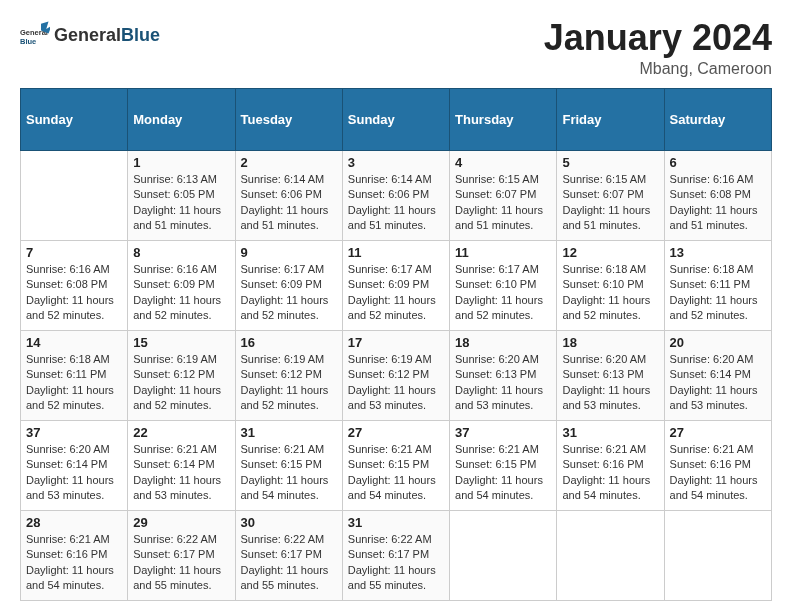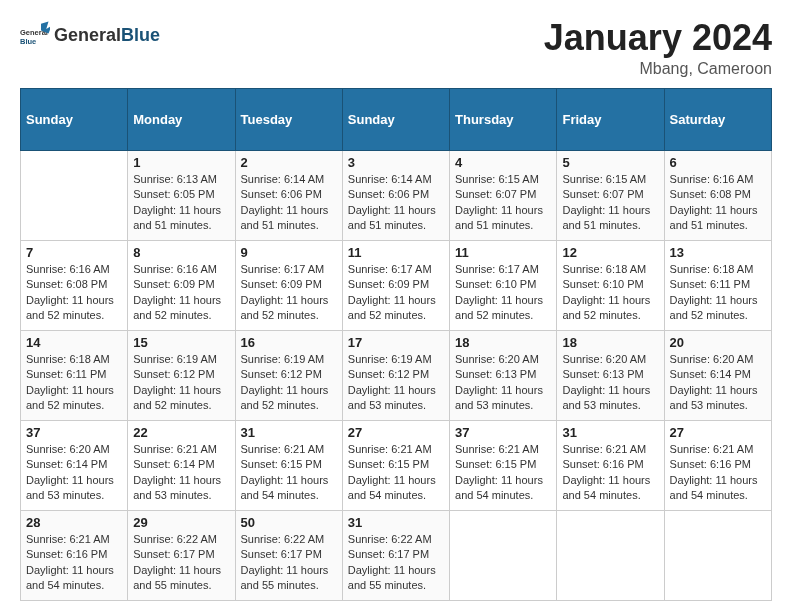--- a/index.html
+++ b/index.html
@@ -242,21 +242,21 @@
       <tr>
         <td>
           <span class="day-number">28</span>
           <div class="day-info">Sunrise: 6:21 AM<br>Sunset: 6:16 PM<br>Daylight: 11 hours<br>and 54 minutes.</div>
         </td>
         <td>
           <span class="day-number">29</span>
           <div class="day-info">Sunrise: 6:22 AM<br>Sunset: 6:17 PM<br>Daylight: 11 hours<br>and 55 minutes.</div>
         </td>
         <td>
-          <span class="day-number">50</span>
+          <span class="day-number">30</span>
           <div class="day-info">Sunrise: 6:22 AM<br>Sunset: 6:17 PM<br>Daylight: 11 hours<br>and 55 minutes.</div>
         </td>
         <td>
           <span class="day-number">31</span>
           <div class="day-info">Sunrise: 6:22 AM<br>Sunset: 6:17 PM<br>Daylight: 11 hours<br>and 55 minutes.</div>
         </td>
         <td class="empty-cell"></td>
         <td class="empty-cell"></td>
         <td class="empty-cell"></td>
       </tr>

